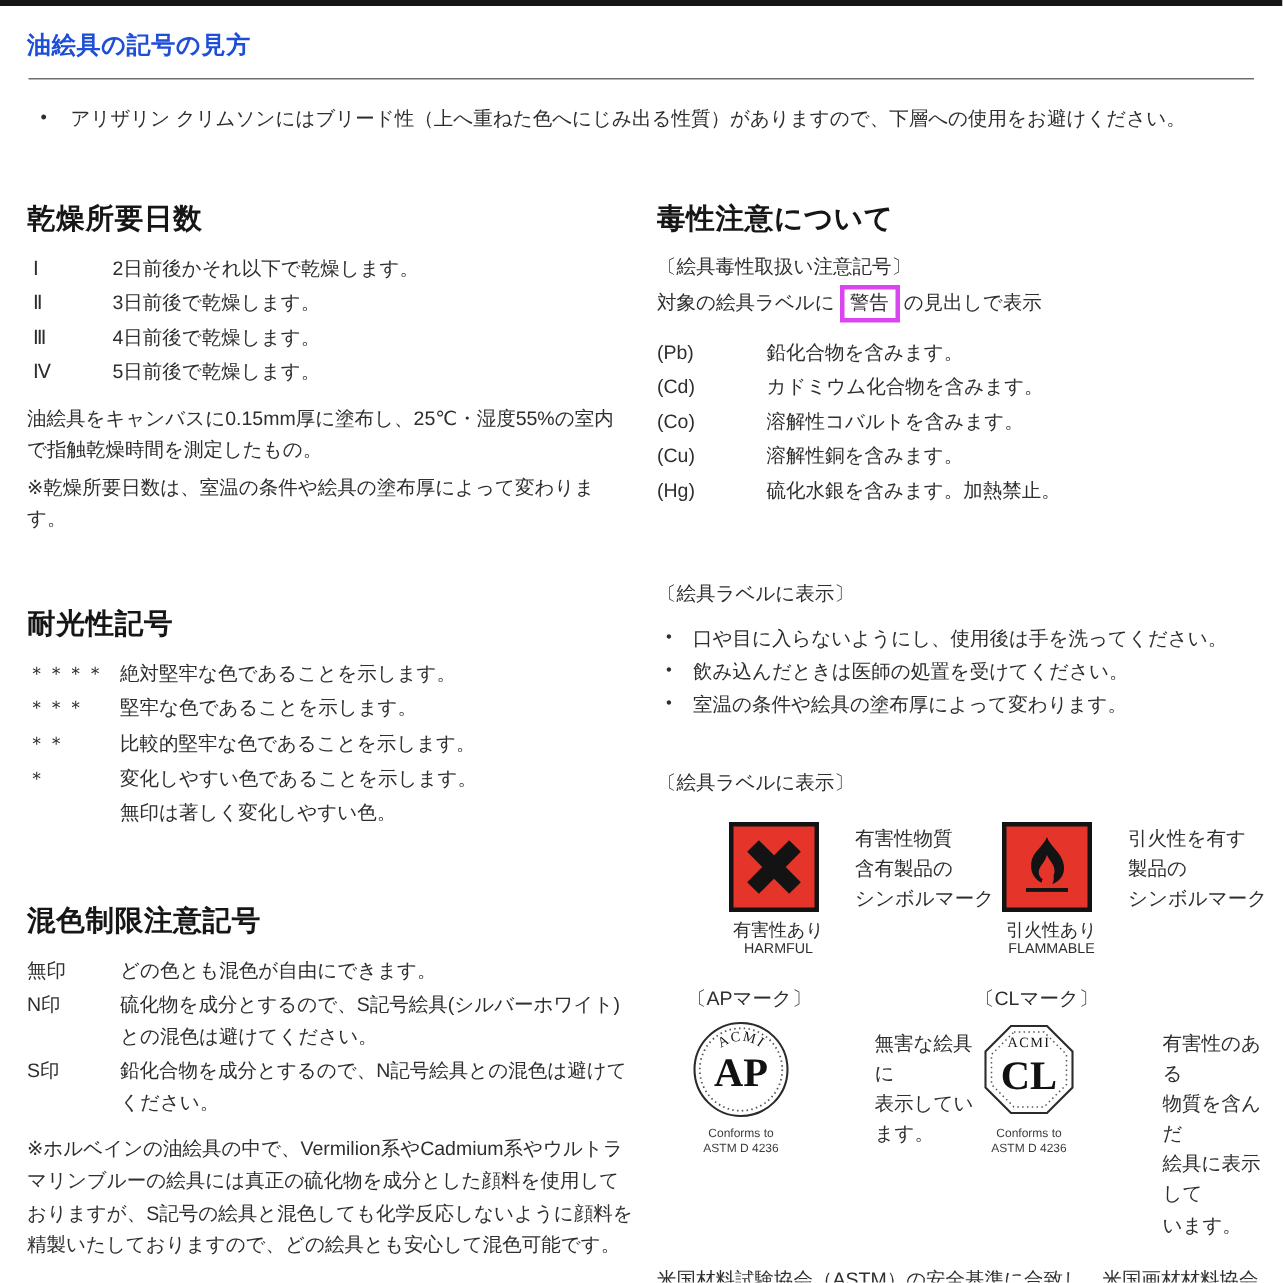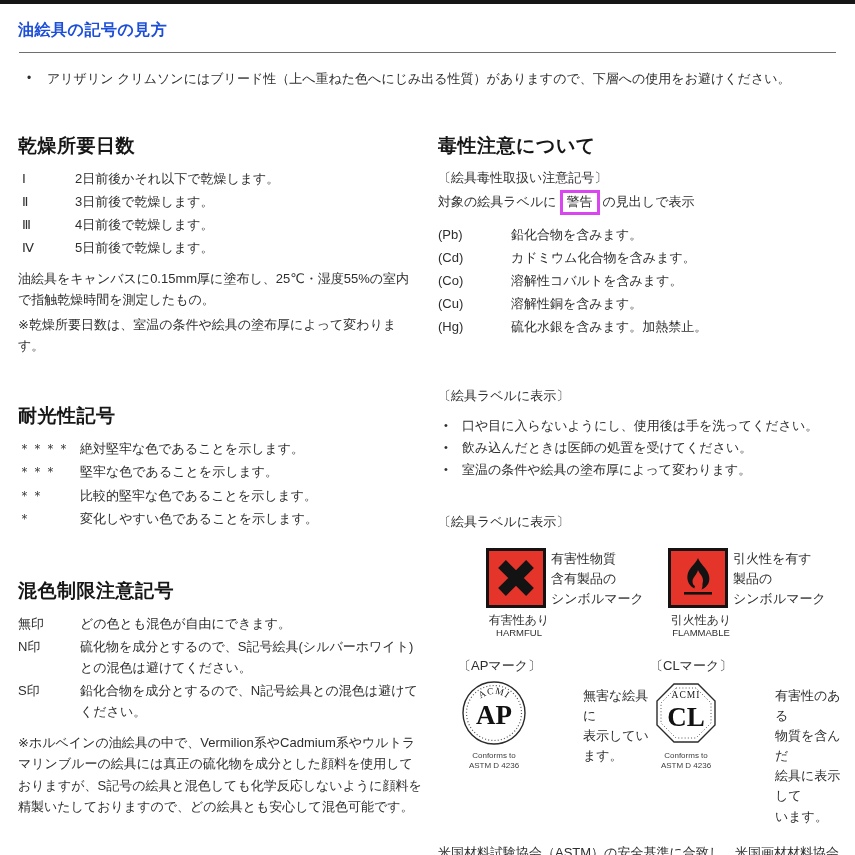--- a/index.html
+++ b/index.html
@@ -36,21 +36,21 @@
   .warn-box { border:3px solid #d946ef; padding:0px 4px 1px 4px; margin:0 3px; display:inline-block; line-height:1.35; }
   .sec-handling { margin-top:49px; }
   .bracket-head { line-height:1.6; margin:0 0 8px 0; }
   .hb-row { display:flex; line-height:1.7; }
   .hb-row .bullet { width:24px; flex-shrink:0; padding-left:6px; font-size:11px; padding-top:1px; }
   .sec-labels { margin-top:31px; }
   .symbols-row { display:flex; margin:15px 0 0 48px; }
   .sym-block { width:182px; }
   .sym-flex { display:flex; }
   .picto { width:60px; height:60px; background:#e5352b; border:3px solid #131313; display:flex; align-items:center; justify-content:center; flex-shrink:0; }
-  .sym-desc { padding-left:5px; line-height:1.55; padding-top:1px; }
+  .sym-desc { padding-left:24px; line-height:1.55; padding-top:1px; }
   .sym-caps { width:66px; text-align:center; margin-top:3px; }
   .cap-jp { font-size:12px; line-height:1.2;text-align:center; }
   .cap-en { font-size:9.5px; line-height:1.3; }
   .marks-row { display:flex; margin:17px 0 0 20px; }
   .mark-block { width:192px; }
   .mark-label { line-height:1.5; margin-bottom:3px; }
   .mark-flex { display:flex; }
   .seal-wrap { width:72px; flex-shrink:0; text-align:center; }
   .conforms { font-size:8px; color:#3d3d3d; line-height:1.3; margin-top:1px; }
   .mark-desc { padding-left:7px; line-height:1.55; padding-top:7px;margin-left:46px; }
@@ -106,20 +106,24 @@
           <span class="term w62">＊＊＊</span>
           <span class="desc">堅牢な色であることを示します。</span>
         </div>
         <div class="defrow">
           <span class="term w62">＊＊</span>
           <span class="desc">比較的堅牢な色であることを示します。</span>
         </div>
         <div class="defrow">
           <span class="term w62">＊</span>
           <span class="desc">変化しやすい色であることを示します。</span>
+        </div>
+        <div class="defrow">
+          <span class="term w62"></span>
+          <span class="desc">無印は著しく変化しやすい色。</span>
         </div>
       </section>
 
       <section class="sec-mixing">
         <h2 class="sec-head">混色制限注意記号</h2>
         <div class="defrow">
           <span class="term w62">無印</span>
           <span class="desc">どの色とも混色が自由にできます。</span>
         </div>
         <div class="defrow">

